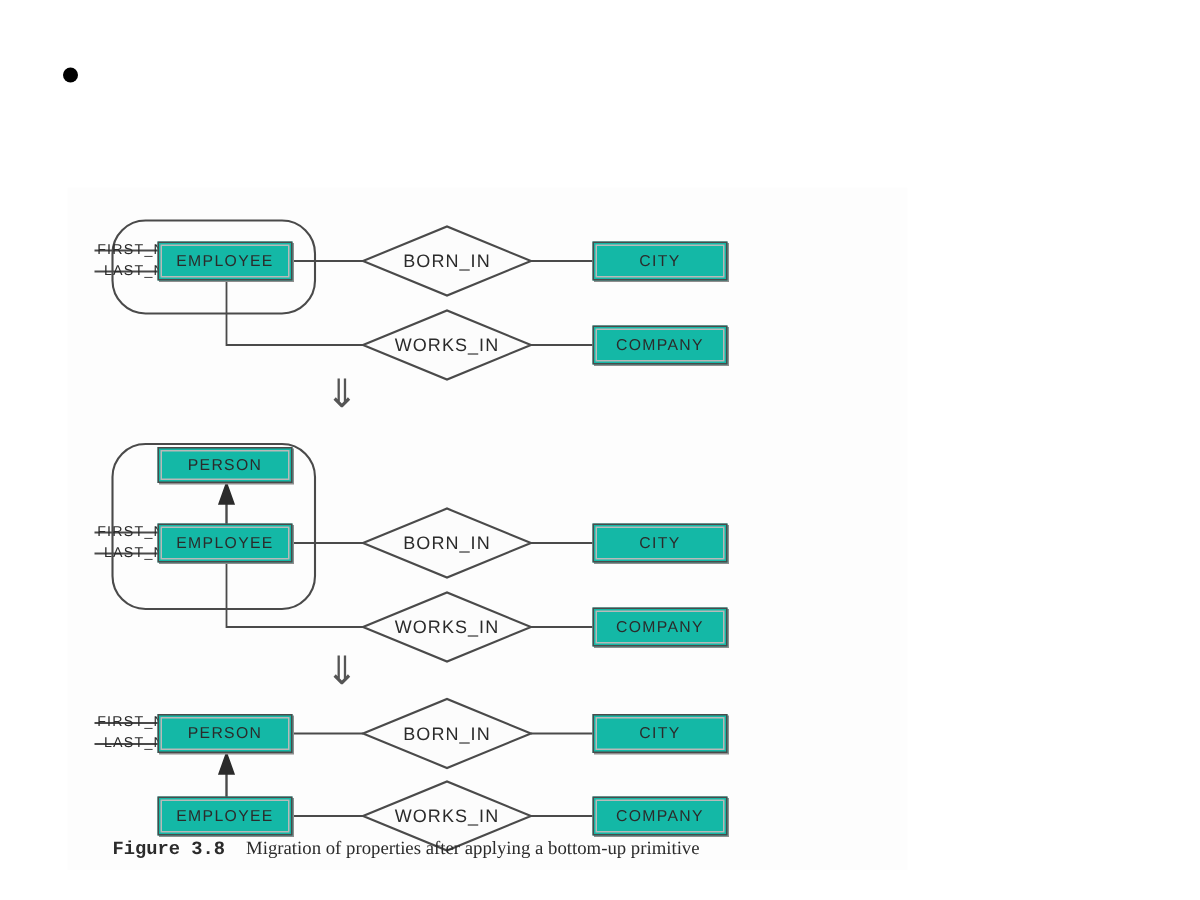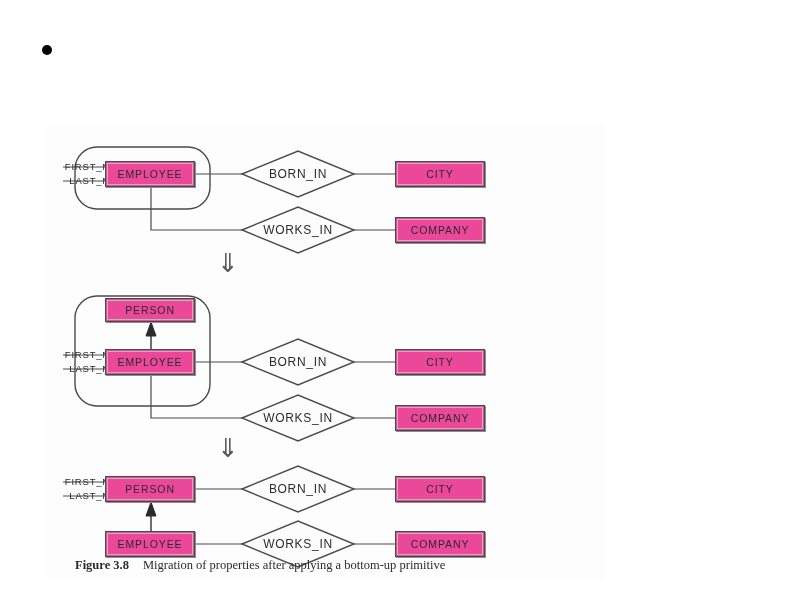--- a/index.html
+++ b/index.html
@@ -57,21 +57,21 @@
     left: 0;
     top: 0;
     overflow: visible;
   }
 
   
   .entity-box {
     position: absolute;
     box-sizing: border-box;
     border: 1.6px solid #4a4a4a;
-    background: #ec4899;
+    background: #14b8a6;
     box-shadow: 1px 1px 0 0 #8e8e8e;
     display: flex;
     align-items: center;
     justify-content: center;
     font-size: 10.5px;
     letter-spacing: 0.9px;
     color: #2b2b2b;
     white-space: nowrap;
     text-align: center;
   }
@@ -141,20 +141,21 @@
     left: 75px;
     top: 558px;
     font-family: "Liberation Serif", serif;
     font-size: 12.5px;
     color: #2b2b2b;
     white-space: nowrap;
   }
   #figure-caption .cap-num {
     font-weight: bold;
     margin-right: 14px;
+    font-family: Liberation Mono, monospace;
   }
 </style>
 </head>
 <body>
 
 <div id="slide-bullet"></div>
 <div id="slide-bullet-text"></div>
 
 <div id="figure-scan">
 

